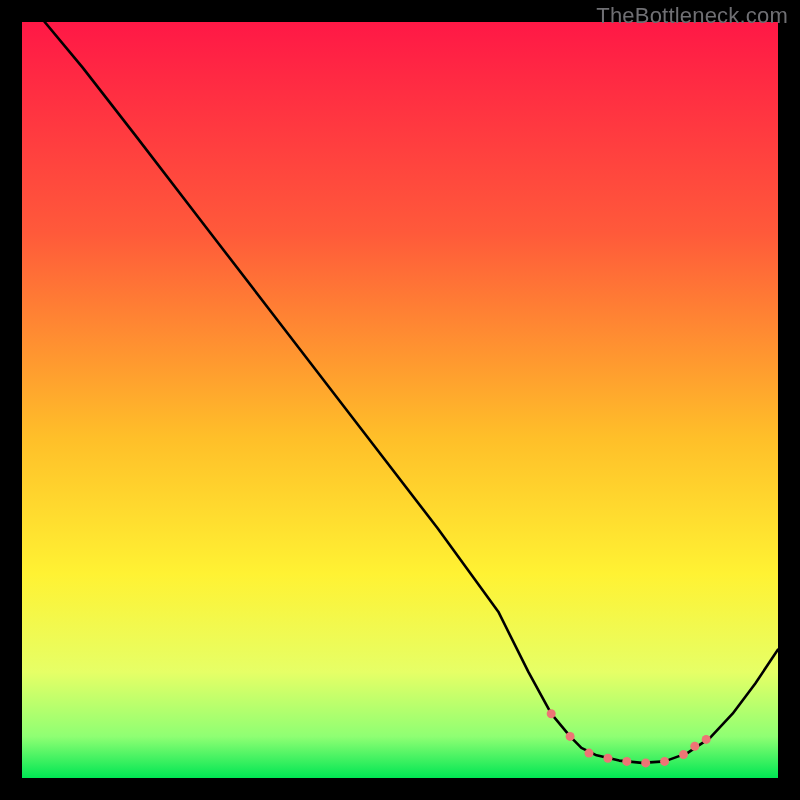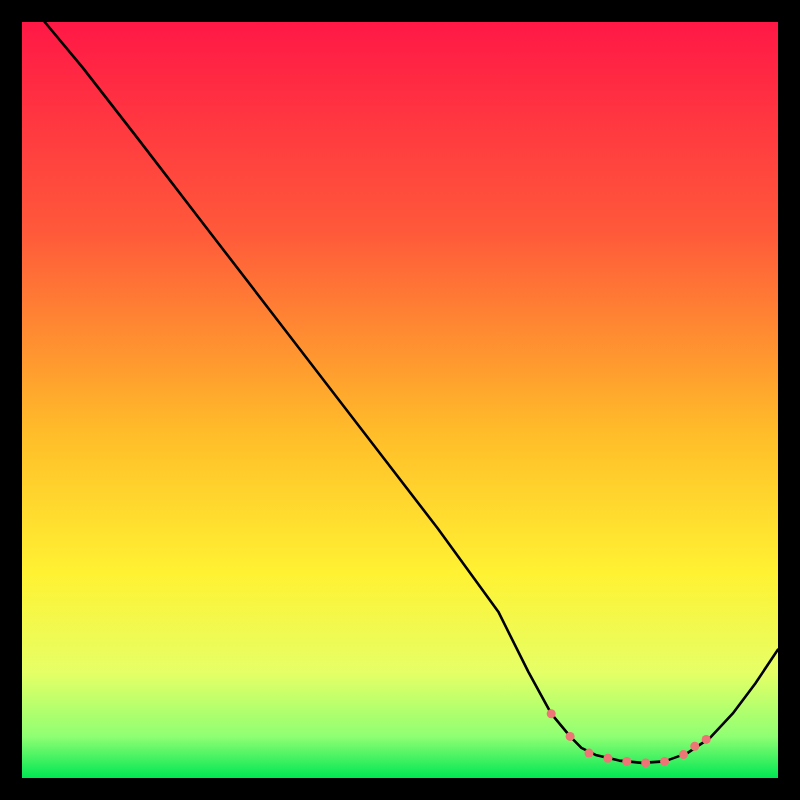--- a/index.html
+++ b/index.html
@@ -81,13 +81,14 @@
           <circle cx="604.8" cy="739.4" r="4.5" fill="#ed7575"></circle>
           <circle cx="623.7" cy="740.9" r="4.5" fill="#ed7575"></circle>
           <circle cx="642.6" cy="739.4" r="4.5" fill="#ed7575"></circle>
           <circle cx="661.5" cy="732.6" r="4.5" fill="#ed7575"></circle>
           <circle cx="672.8" cy="724.2" r="4.5" fill="#ed7575"></circle>
           <circle cx="684.2" cy="717.4" r="4.5" fill="#ed7575"></circle>
         </g>
     </svg>
   </div>
 
+  <div class="watermark">TheBottleneck.com</div>
 </div>
 
 </body></html>

